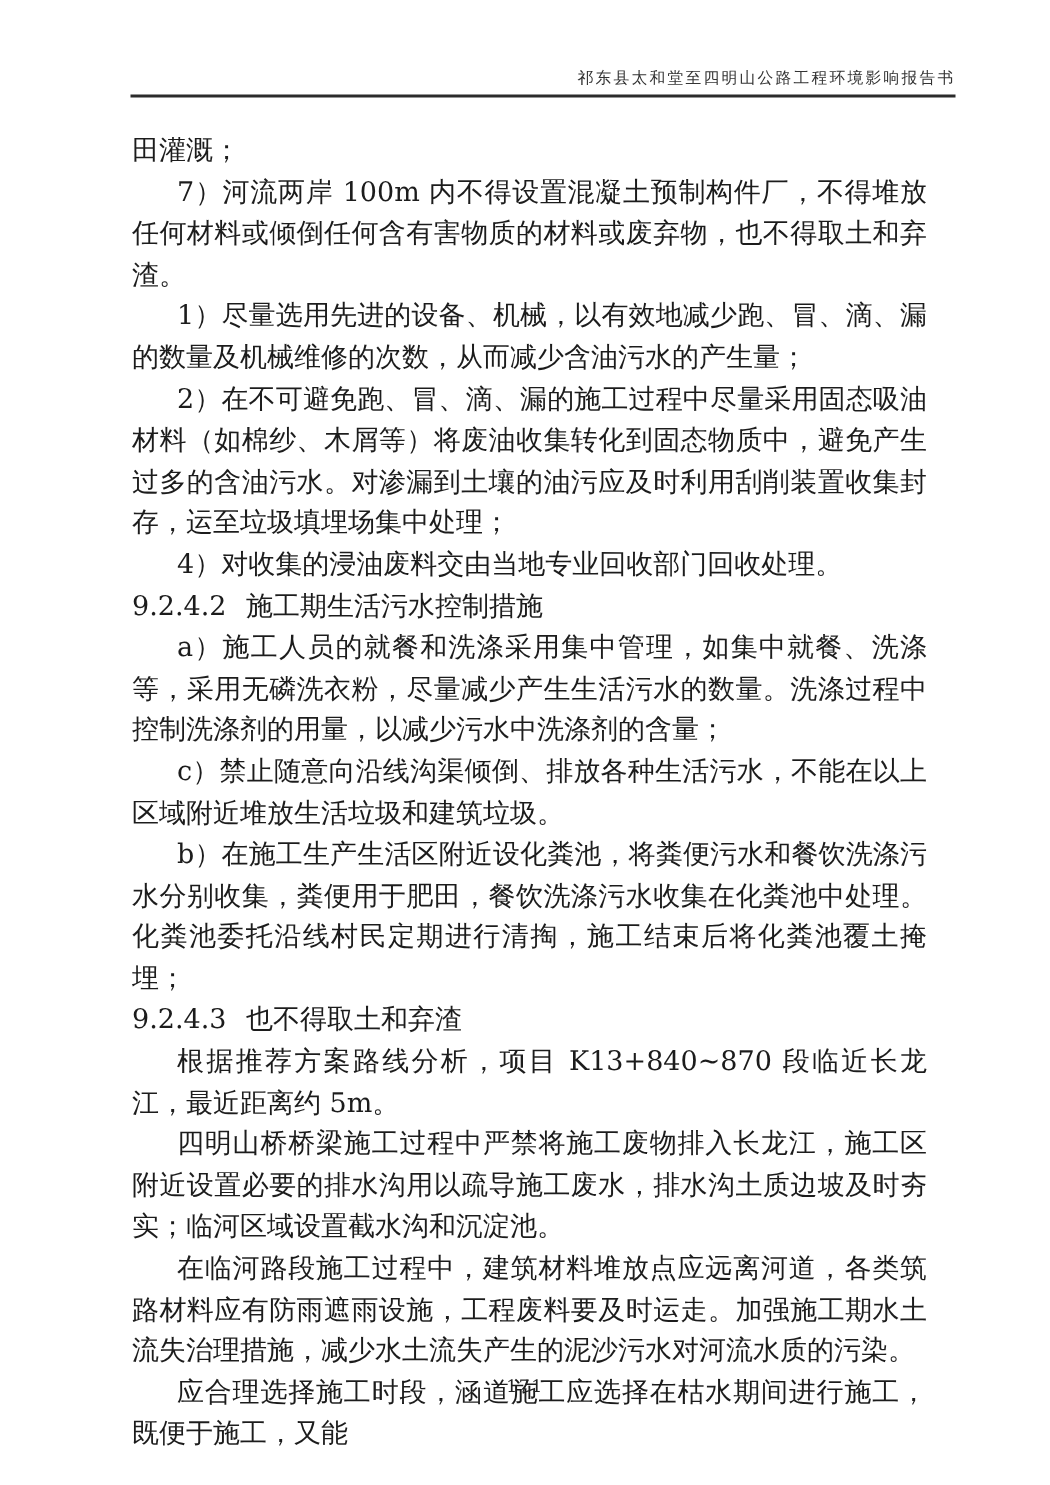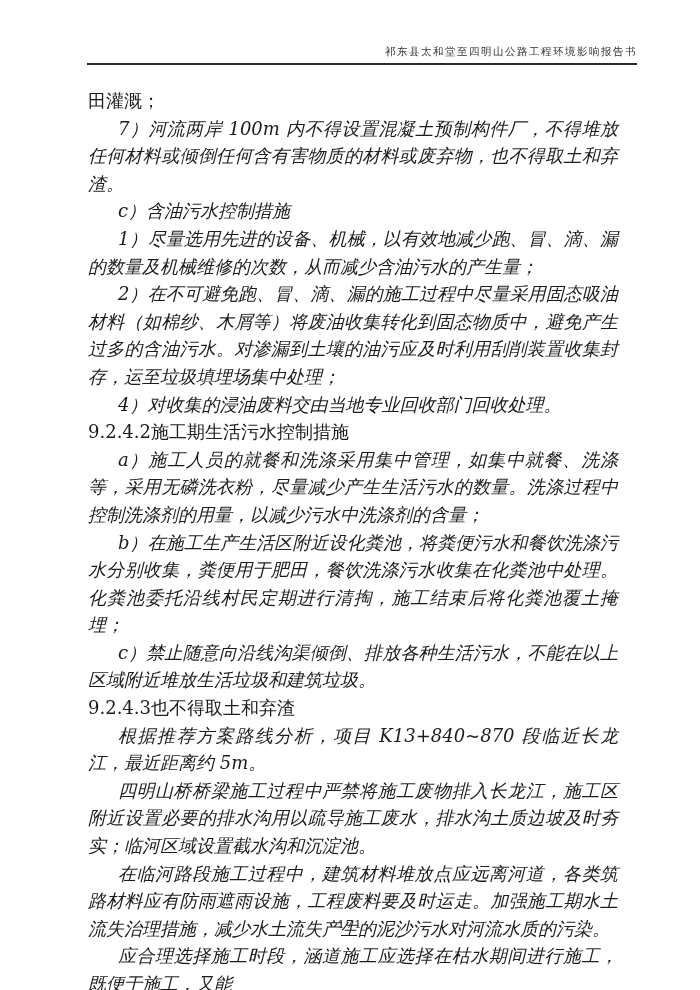--- a/index.html
+++ b/index.html
@@ -44,24 +44,23 @@
     line-height: 27.6px;
     text-align: justify;
     text-align-last: left;
   }
   .body-text p {
     margin: 0;
     padding: 0;
   }
   p.indent {
     text-indent: 30px;
-    font-style: italic;
   }
   p.heading .sec-num {
-    margin-right: 0;
+    margin-right: 13px;
   }
   .footer {
     position: absolute;
     top: 917px;
     left: 0;
     width: 700px;
     text-align: center;
     font-size: 11.5px;
     color: #222222;
     letter-spacing: 1px;
@@ -73,28 +72,27 @@
 <div class="page">
 
   <div class="header">
     <span>祁东县太和堂至四明山公路工程环境影响报告书</span>
   </div>
   <div class="header-rule"></div>
 
   <div class="body-text">
     <p class="no-indent">田灌溉；</p>
     <p class="indent">7）河流两岸 100m 内不得设置混凝土预制构件厂，不得堆放任何材料或倾倒任何含有害物质的材料或废弃物，也不得取土和弃渣。</p>
-    <p class="indent">c）含油污水控制措施</p>
     <p class="indent">1）尽量选用先进的设备、机械，以有效地减少跑、冒、滴、漏的数量及机械维修的次数，从而减少含油污水的产生量；</p>
     <p class="indent">2）在不可避免跑、冒、滴、漏的施工过程中尽量采用固态吸油材料（如棉纱、木屑等）将废油收集转化到固态物质中，避免产生过多的含油污水。对渗漏到土壤的油污应及时利用刮削装置收集封存，运至垃圾填埋场集中处理；</p>
     <p class="indent">4）对收集的浸油废料交由当地专业回收部门回收处理。</p>
     <p class="heading"><span class="sec-num">9.2.4.2</span><span class="sec-title">施工期生活污水控制措施</span></p>
     <p class="indent">a）施工人员的就餐和洗涤采用集中管理，如集中就餐、洗涤等，采用无磷洗衣粉，尽量减少产生生活污水的数量。洗涤过程中控制洗涤剂的用量，以减少污水中洗涤剂的含量；</p>
+    <p class="indent">c）禁止随意向沿线沟渠倾倒、排放各种生活污水，不能在以上区域附近堆放生活垃圾和建筑垃圾。</p>
     <p class="indent">b）在施工生产生活区附近设化粪池，将粪便污水和餐饮洗涤污水分别收集，粪便用于肥田，餐饮洗涤污水收集在化粪池中处理。化粪池委托沿线村民定期进行清掏，施工结束后将化粪池覆土掩埋；</p>
-    <p class="indent">c）禁止随意向沿线沟渠倾倒、排放各种生活污水，不能在以上区域附近堆放生活垃圾和建筑垃圾。</p>
     <p class="heading"><span class="sec-num">9.2.4.3</span><span class="sec-title">也不得取土和弃渣</span></p>
     <p class="indent">根据推荐方案路线分析，项目 K13+840~870 段临近长龙江，最近距离约 5m。</p>
     <p class="indent">四明山桥桥梁施工过程中严禁将施工废物排入长龙江，施工区附近设置必要的排水沟用以疏导施工废水，排水沟土质边坡及时夯实；临河区域设置截水沟和沉淀池。</p>
     <p class="indent">在临河路段施工过程中，建筑材料堆放点应远离河道，各类筑路材料应有防雨遮雨设施，工程废料要及时运走。加强施工期水土流失治理措施，减少水土流失产生的泥沙污水对河流水质的污染。</p>
     <p class="indent">应合理选择施工时段，涵道施工应选择在枯水期间进行施工，既便于施工，又能</p>
   </div>
 
   <div class="footer">171</div>
 
 </div>

